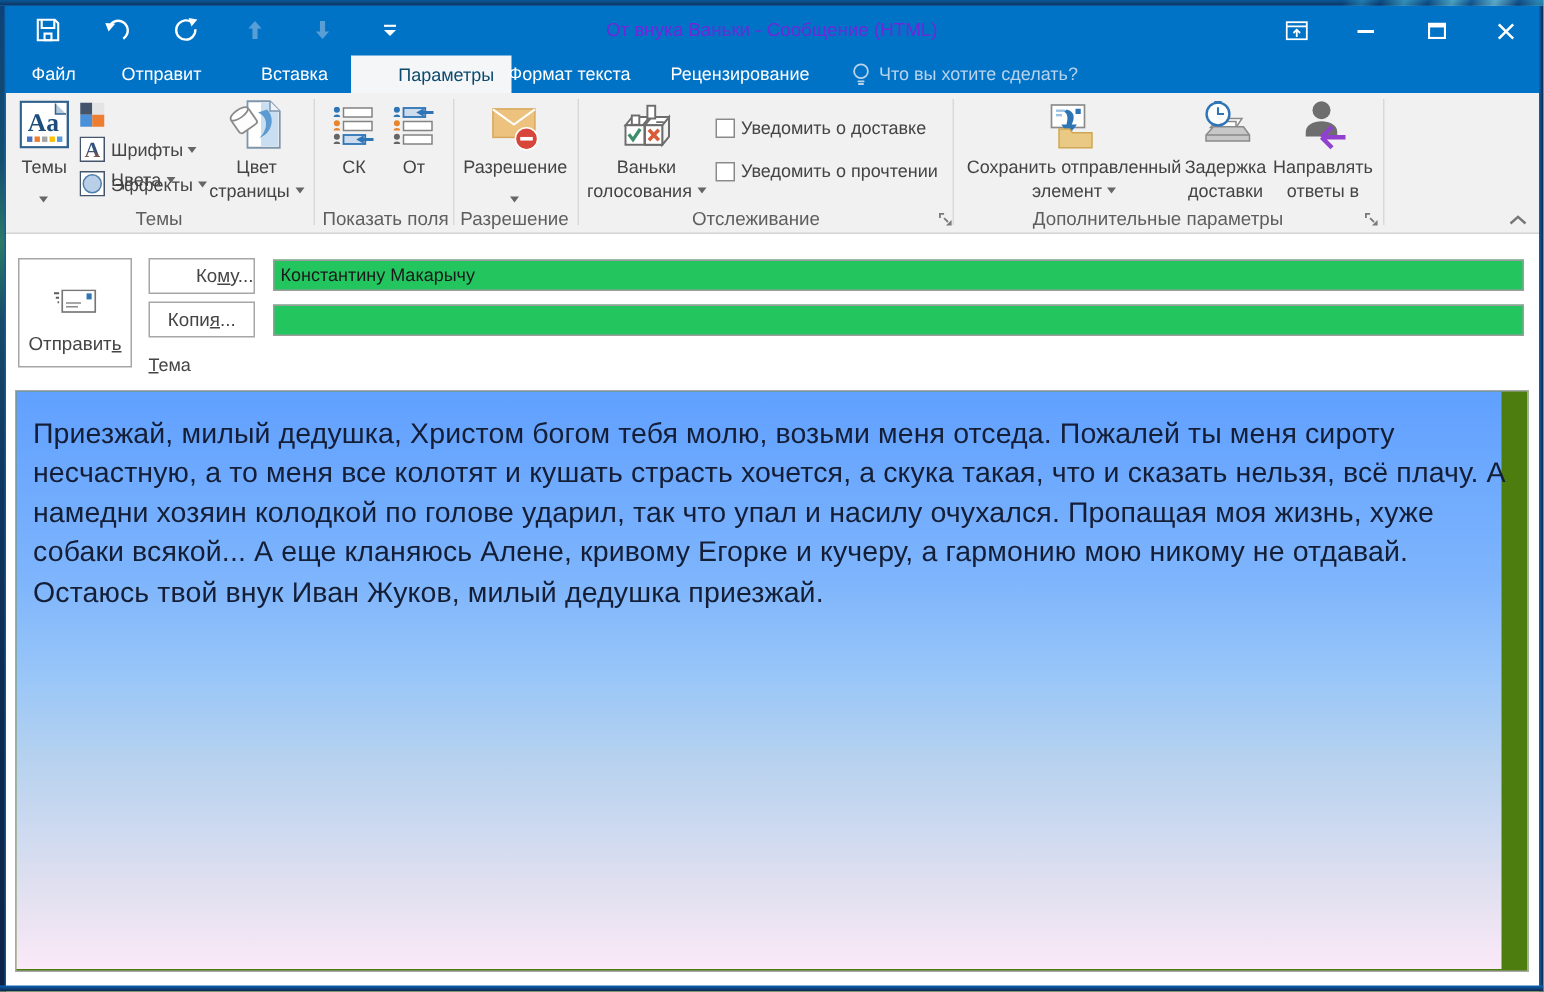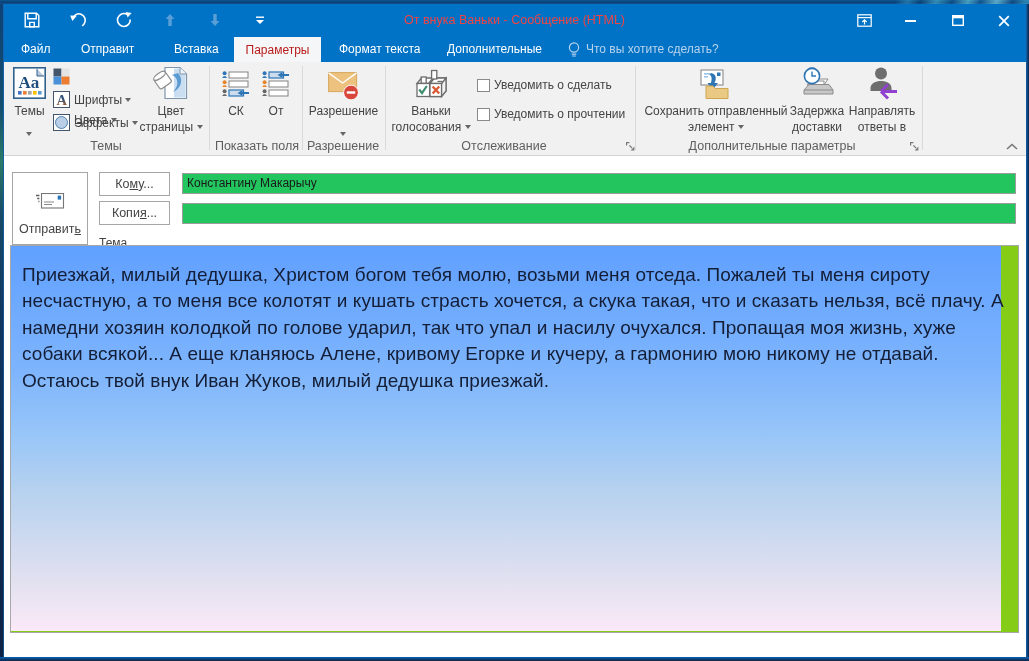--- a/index.html
+++ b/index.html
@@ -6,37 +6,37 @@
 body{width:1029px;height:661px;overflow:hidden;font-family:"Liberation Sans",sans-serif;background:#fff;position:relative;}
 .abs{position:absolute;}
 
 #topstrip{left:0;top:0;width:1029px;height:4px;background:linear-gradient(180deg,#0a5796 0%,#0d3a69 75%,#0f62ad 100%);overflow:hidden;}
 #edgeL{left:0;top:4px;width:4px;bottom:0;background:linear-gradient(180deg,#0d4277 0%,#144f70 16%,#2a7a66 24%,#174a68 32%,#103761 48%,#0e2a50 72%,#0e2446 100%);}
 #edgeL:after{content:"";position:absolute;right:0;top:0;bottom:0;width:1.5px;background:linear-gradient(180deg,#1267b2,#14538d 50%,#115089);}
 #edgeR{right:0;top:4px;width:3px;bottom:0;background:linear-gradient(90deg,#0f64b2,#0e2242);}
 #edgeB{left:0;bottom:0;width:1029px;height:4px;background:linear-gradient(180deg,#0c63b8,#0e2242);}
 
 #titlebar{left:4px;top:4px;width:1022px;height:32px;background:#0173c7;}
-#title{left:0;right:0;top:13px;text-align:center;color:#ef4444;font-size:12.5px;}
+#title{left:0;right:0;top:13px;text-align:center;color:#6d28d9;font-size:12.5px;}
 
 #tabrow{left:4px;top:36px;width:1022px;height:26px;background:#0173c7;}
 .tab{top:36px;height:26px;color:#fff;font-size:12px;line-height:26px;text-align:center;white-space:nowrap;}
-#seltab{background:#f5f6f7;color:#b91c1c;top:37px;height:25px;}
+#seltab{background:#f5f6f7;color:#0c4a6e;top:37px;height:25px;padding-left:20px;}
 
 #ribbon{left:4px;top:62px;width:1022px;height:93px;background:#f1f1f1;border-bottom:1px solid #d4d4d4;}
 .gsep{top:5px;height:84px;width:1px;background:#d9d9d9;}
 .glabel{font-size:12.5px;color:#5e5e5e;text-align:center;top:138px;height:16px;line-height:16px;white-space:nowrap;}
 .rtxt{font-size:12px;color:#444;white-space:nowrap;}
 .biglabel{font-size:12px;color:#444;text-align:center;white-space:nowrap;}
 .arr{display:inline-block;width:0;height:0;border-left:3.5px solid transparent;border-right:3.5px solid transparent;border-top:4px solid #666;vertical-align:2px;}
 
 .fbtn{background:#fff;border:1px solid #a6a6a6;font-size:12.5px;color:#444;text-align:center;}
 .finput{background:#22c55e;border:1px solid #9c9c9c;font-size:12px;color:#1a1a1a;padding:0 0 0 4px;line-height:19px;}
 
-#msgbody{left:10px;top:245px;width:1007px;height:386px;border:1px solid #a8a8a8;background:#84cc16;}
+#msgbody{left:10px;top:260px;width:1007px;height:386px;border:1px solid #a8a8a8;background:#4d7c0f;}
 #grad{left:0;top:0;width:990px;height:385px;background:linear-gradient(180deg,#60a0ff 0%,#7db4fc 32%,#99c6f8 49.5%,#b5d1ef 63%,#e3e1f0 87.5%,#fbe9f8 100%);}
 #msgtext{left:11px;top:15.5px;width:985px;font-size:19px;line-height:26.6px;color:#141e36;letter-spacing:0.08px;}
 </style>
 </head>
 <body>
 <div class="abs" id="titlebar"></div>
 <div class="abs" id="topstrip">
  <div class="abs" style="left:875px;top:-4px;width:154px;height:12px;background:
    linear-gradient(112deg,rgba(0,0,0,0) 14%,rgba(60,170,215,0.45) 22%,rgba(10,60,110,0.25) 30%,rgba(90,205,230,0.5) 40%,rgba(20,90,150,0.3) 50%,rgba(120,225,240,0.55) 60%,rgba(30,110,170,0.35) 68%,rgba(140,230,245,0.6) 78%,rgba(25,80,140,0.4) 88%,rgba(70,185,220,0.5) 96%);"></div>
 </div>
@@ -83,21 +83,21 @@
 </svg>
 <svg class="abs" style="left:998px;top:15px;" width="12" height="12" viewBox="0 0 12 12">
  <path d="M1.2 1.2 L10.8 10.8 M10.8 1.2 L1.2 10.8" stroke="#fff" stroke-width="1.7"></path>
 </svg>
 
 <div class="abs tab" style="left:21px;">Файл</div>
 <div class="abs tab" style="left:81px;">Отправит</div>
 <div class="abs tab" style="left:174px;">Вставка</div>
 <div class="abs tab" id="seltab" style="left:234px;width:87px;">Параметры</div>
 <div class="abs tab" style="left:339px;">Формат текста</div>
-<div class="abs tab" style="left:447px;">Дополнительные</div>
+<div class="abs tab" style="left:447px;">Рецензирование</div>
 <div class="abs tab" style="left:586px;color:#b9d3ec;">Что вы хотите сделать?</div>
 <svg class="abs" style="left:567px;top:41px;" width="14" height="17" viewBox="0 0 14 17">
  <g stroke="#b9d3ec" stroke-width="1.2" fill="none">
   <circle cx="7" cy="6.5" r="4.6"></circle>
   <path d="M5.2 13.2h3.6M5.6 15h2.8" stroke-linecap="round"></path>
  </g>
 </svg>
 
 <div class="abs" id="ribbon"></div>
 
@@ -216,21 +216,21 @@
   <rect x="7.2" y="9" width="5" height="6.2"></rect>
   <rect x="17.6" y="2.5" width="5.2" height="8.5"></rect>
  </g>
  <path d="M23.5 13.4 h5" stroke="#6d6d6d" stroke-width="1.2"></path>
  <path d="M5.2 21.5 l2.8 3.6 L12.8 18" fill="none" stroke="#3e8e6d" stroke-width="2.2"></path>
  <path d="M18.6 18.5 l6.6 7 M25.2 18.5 l-6.6 7" stroke="#d85c38" stroke-width="2.4"></path>
 </svg>
 <div class="abs biglabel" style="left:391px;top:104px;width:80px;">Ваньки</div>
 <div class="abs biglabel" style="left:391px;top:120px;width:80px;">голосования <span class="arr"></span></div>
 <div class="abs" style="left:477px;top:79px;width:11px;height:11px;background:#fff;border:1px solid #8a8a8a;"></div>
-<div class="abs rtxt" style="left:494px;top:78px;">Уведомить о сделать</div>
+<div class="abs rtxt" style="left:494px;top:78px;">Уведомить о доставке</div>
 <div class="abs" style="left:477px;top:108px;width:11px;height:11px;background:#fff;border:1px solid #8a8a8a;"></div>
 <div class="abs rtxt" style="left:494px;top:107px;">Уведомить о прочтении</div>
 <div class="abs glabel" style="left:452px;width:104px;">Отслеживание</div>
 <svg class="abs" style="left:626px;top:142px;" width="9" height="9" viewBox="0 0 9 9">
  <path d="M0.6 3.4 V0.6 H3.4" stroke="#7a7a7a" stroke-width="1.2" fill="none"></path>
  <path d="M3.4 3.4 L6 6" stroke="#7a7a7a" stroke-width="1.2" fill="none"></path>
  <path d="M8.4 8.4 L8.4 4.6 L4.6 8.4 Z" fill="#7a7a7a"></path>
 </svg>
 
 <svg class="abs" style="left:700px;top:69px;" width="31" height="31" viewBox="0 0 31 31">
@@ -280,21 +280,21 @@
    <rect x="21.7" y="2.6" width="3.4" height="4" fill="#2e75b6"></rect>
    <g stroke="#8a8a8a" stroke-width="1">
     <path d="M8 9 h10 M8 11.5 h8"></path>
    </g>
    <g stroke="#5e5e5e" stroke-width="1.3">
     <path d="M0 2.5 h3.4 M1.2 5.5 h2.2 M2.4 8.5 h1"></path>
    </g>
   </svg>
   <div class="abs" style="left:0;right:0;top:49px;">Отправит<span style="text-decoration:underline">ь</span></div>
 </div>
-<div class="abs fbtn" style="left:99px;top:172px;width:69px;height:22px;line-height:22px;">Ко<span style="text-decoration:underline">м</span>у...</div>
+<div class="abs fbtn" style="left:99px;top:172px;width:69px;height:22px;line-height:22px;text-align:right;">Ко<span style="text-decoration:underline">м</span>у...</div>
 <div class="abs fbtn" style="left:99px;top:201px;width:69px;height:22px;line-height:22px;">Копи<span style="text-decoration:underline">я</span>...</div>
 <div class="abs rtxt" style="left:99px;top:236px;"><span style="text-decoration:underline">Т</span>ема</div>
 <div class="abs finput" style="left:182px;top:173px;width:828px;height:19px;">Константину Макарычу</div>
 <div class="abs finput" style="left:182px;top:203px;width:828px;height:19px;"></div>
 <div class="abs finput" style="left:182px;top:233px;width:828px;height:19px;margin-top:40px;">От внука Ваньки</div>
 
 <div class="abs" id="msgbody">
   <div class="abs" id="grad"></div>
   <div class="abs" id="msgtext">Приезжай, милый дедушка, Христом богом тебя молю, возьми меня отседа. Пожалей ты меня сироту<br>несчастную, а то меня все колотят и кушать страсть хочется, а скука такая, что и сказать нельзя, всё плачу. А<br>намедни хозяин колодкой по голове ударил, так что упал и насилу очухался. Пропащая моя жизнь, хуже<br>собаки всякой... А еще кланяюсь Алене, кривому Егорке и кучеру, а гармонию мою никому не отдавай.<br>Остаюсь твой внук Иван Жуков, милый дедушка приезжай.</div>
 </div>

